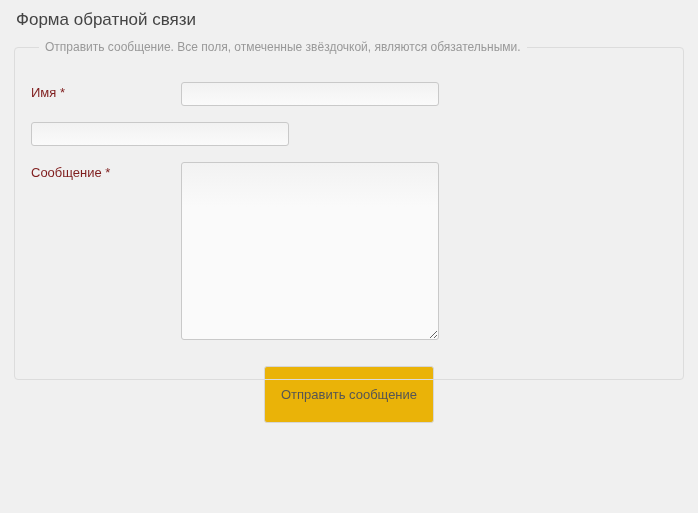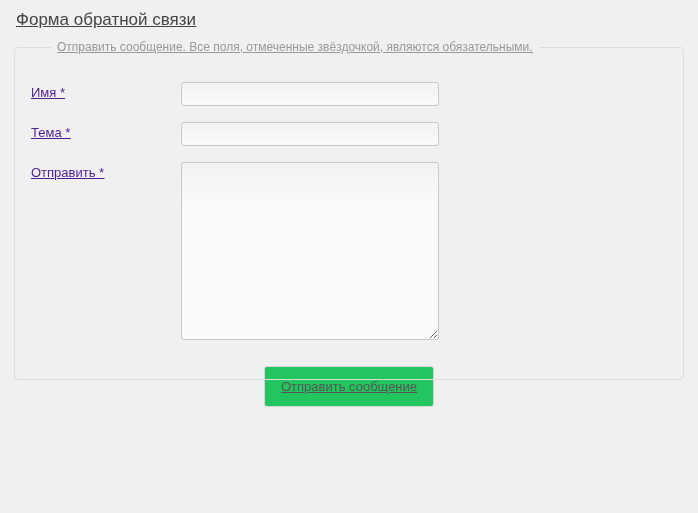--- a/index.html
+++ b/index.html
@@ -1,15 +1,15 @@
 <!DOCTYPE html>
 <html><head>
   <meta charset="utf-8">
   <style>
-    * { box-sizing: border-box; margin: 0; padding: 0; text-decoration: underline; }
+    * { box-sizing: border-box; margin: 0; padding: 0; }
     body {
       font-family: Arial, Helvetica, sans-serif;
       font-size: 13px;
       color: #555;
       background: #f0f0f0;
       width: 698px;
       padding: 10px 14px 30px;
     }
     h2.page-title {
       font-size: 17px;
@@ -20,31 +20,31 @@
     fieldset.form-frame {
       border: 1px solid #dcdcdc;
       border-radius: 4px;
       padding: 28px 16px 20px 16px;
       position: relative;
     }
     legend.form-legend {
       color: #999;
       font-size: 12px;
       padding: 0 6px;
-      margin-left: 20px;
+      margin-left: 8px;
     }
     .form-row {
       display: flex;
       align-items: flex-start;
       margin-bottom: 16px;
     }
     .form-row label {
       width: 150px;
       flex-shrink: 0;
-      color: #4c1d95;
+      color: #7f1d1d;
       font-size: 13px;
       padding-top: 3px;
     }
     .form-row .ctrl { flex: 0 0 auto; }
     input.text-input {
       width: 258px;
       height: 24px;
       border: 1px solid #c9c9c9;
       border-radius: 3px;
       background: linear-gradient(#f2f2f2, #fafafa);
@@ -74,24 +74,24 @@
     input[type="checkbox"].copy-cb {
       width: 14px; height: 14px;
       margin-top: 3px;
       accent-color: #888;
     }
     .submit-bar {
       text-align: center;
       margin-top: -14px;
     }
     button.submit-btn {
-      background: #22c55e;
+      background: #eab308;
       border: 1px solid #d6d6d6;
       border-radius: 3px;
-      padding: 12px 16px;
+      padding: 20px 16px;
       font-size: 13px;
       color: #555;
       cursor: pointer;
     }
   </style>
 </head>
 <body>
 
 <h2 class="page-title">Форма обратной связи</h2>
 
@@ -100,28 +100,27 @@
 
   <div class="form-row">
     <label>Имя *</label>
     <div class="ctrl">
       <input type="text" class="text-input" value="" style="">
     </div>
   </div>
 
 
   <div class="form-row">
-    <label>Тема *</label>
     <div class="ctrl">
       <input type="text" class="text-input" value="" style="">
     </div>
   </div>
 
   <div class="form-row">
-    <label>Отправить *</label>
+    <label>Сообщение *</label>
     <div class="ctrl">
       <textarea class="msg-input" style=""></textarea>
     </div>
   </div>
 
 </fieldset>
 
 <div class="submit-bar">
   <button type="submit" class="submit-btn">Отправить сообщение</button>
 </div>

